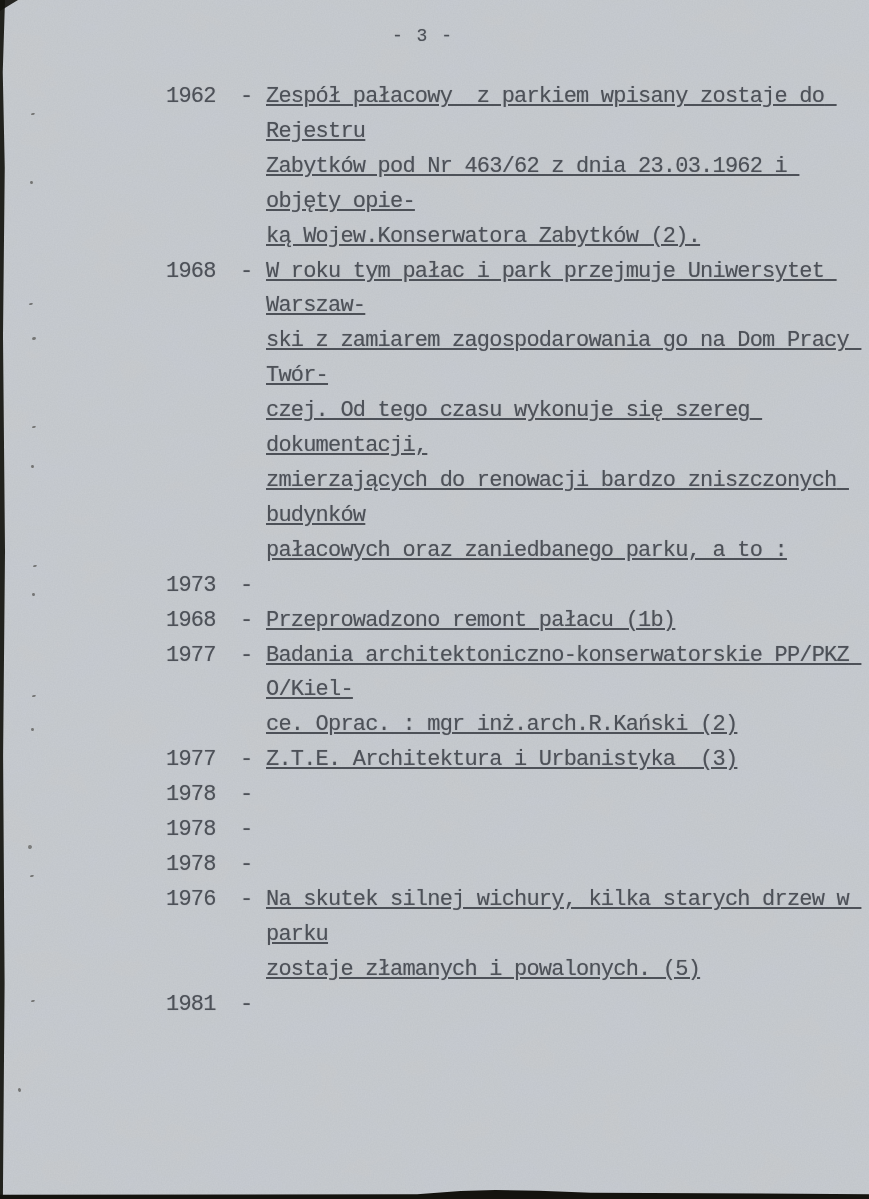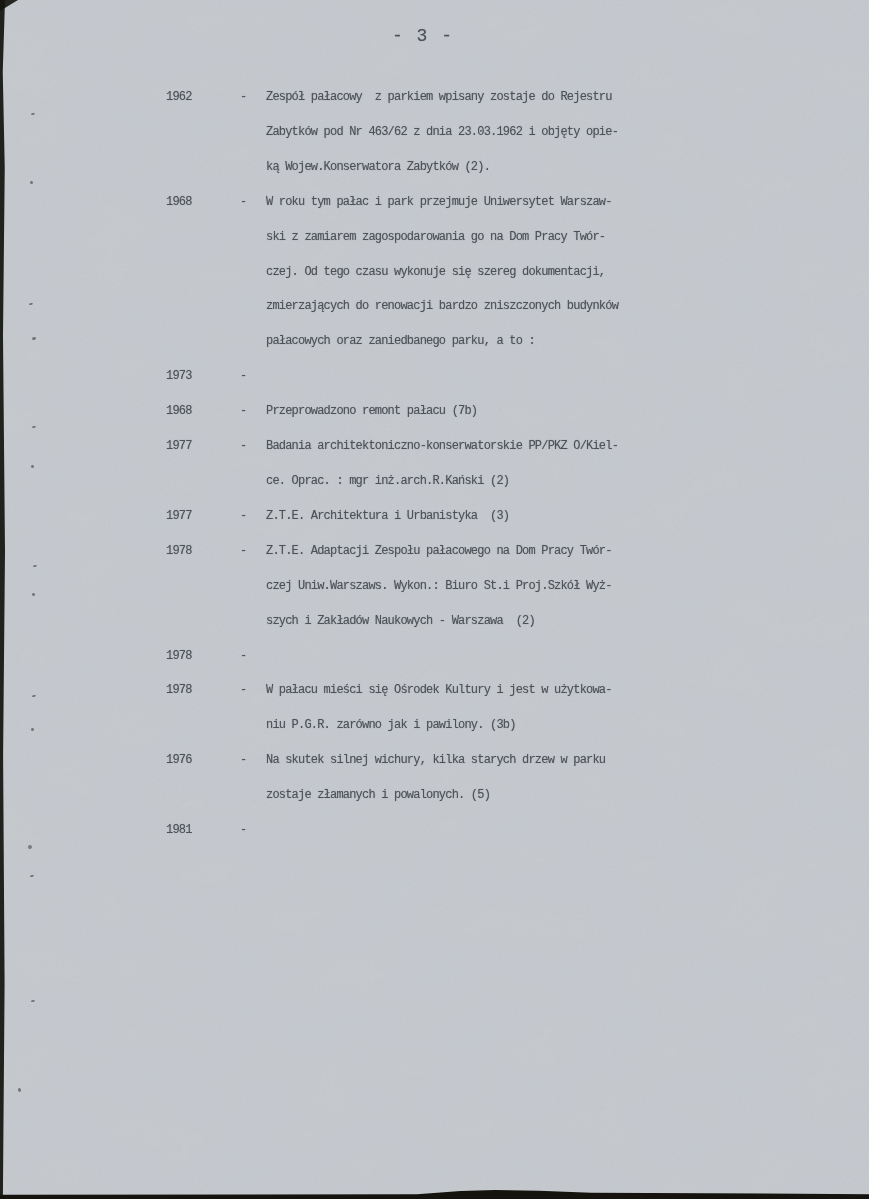--- a/index.html
+++ b/index.html
@@ -61,29 +61,29 @@
     white-space: pre;
     text-shadow: 0 0 1px rgba(66,70,78,.45);
   }
 
   .timeline {
     position: absolute;
     left: 0; top: 0;
     width: 100%;
     padding: 80px 18px 0 166px;
     box-sizing: border-box;
-    font-size: 12px;
+    font-size: 22px;
     line-height: 34.9px;
     letter-spacing: -0.8px;
     text-shadow: 0 0 1px rgba(66,70,78,.42);
   }
   .entry { display: flex; align-items: flex-start; }
   .entry .year  { flex: none; width: 74px; white-space: pre; }
   .entry .dash  { flex: none; width: 26px; white-space: pre; }
-  .entry .text  { flex: 1; white-space: pre-wrap; }
+  .entry .text  { flex: 1; white-space: pre-wrap; text-decoration: underline; }
 </style>
 </head>
 <body>
 
 <div class="page">
 
   <svg class="paper-noise" width="869" height="1199" aria-hidden="true">
     <filter id="blotch">
       <feTurbulence type="fractalNoise" baseFrequency="0.014 0.02" numOctaves="4" seed="11" result="t"></feTurbulence>
       <feColorMatrix in="t" type="matrix" values="0 0 0 0 0.56
@@ -125,54 +125,49 @@
     </div>
 
     <div class="entry">
       <span class="year">1973</span>
       <span class="dash">-</span>
     </div>
 
     <div class="entry">
       <span class="year">1968</span>
       <span class="dash">-</span>
-      <span class="text">Przeprowadzono remont pałacu (7b)</span>
+      <span class="text">Przeprowadzono remont pałacu (1b)</span>
     </div>
 
     <div class="entry">
       <span class="year">1977</span>
       <span class="dash">-</span>
       <span class="text">Badania architektoniczno-konserwatorskie PP/PKZ O/Kiel-
 ce. Oprac. : mgr inż.arch.R.Kański (2)</span>
     </div>
 
     <div class="entry">
       <span class="year">1977</span>
       <span class="dash">-</span>
       <span class="text">Z.T.E. Architektura i Urbanistyka  (3)</span>
     </div>
 
     <div class="entry">
       <span class="year">1978</span>
       <span class="dash">-</span>
-      <span class="text">Z.T.E. Adaptacji Zespołu pałacowego na Dom Pracy Twór-
-czej Uniw.Warszaws. Wykon.: Biuro St.i Proj.Szkół Wyż-
-szych i Zakładów Naukowych - Warszawa  (2)</span>
     </div>
 
     <div class="entry">
       <span class="year">1978</span>
       <span class="dash">-</span>
     </div>
 
     <div class="entry">
       <span class="year">1978</span>
       <span class="dash">-</span>
-      <span class="text">W pałacu mieści się Ośrodek Kultury i jest w użytkowa-
-niu P.G.R. zarówno jak i pawilony. (3b)</span>
     </div>
 
     <div class="entry">
       <span class="year">1976</span>
       <span class="dash">-</span>
       <span class="text">Na skutek silnej wichury, kilka starych drzew w parku
 zostaje złamanych i powalonych. (5)</span>
     </div>
 
     <div class="entry">

